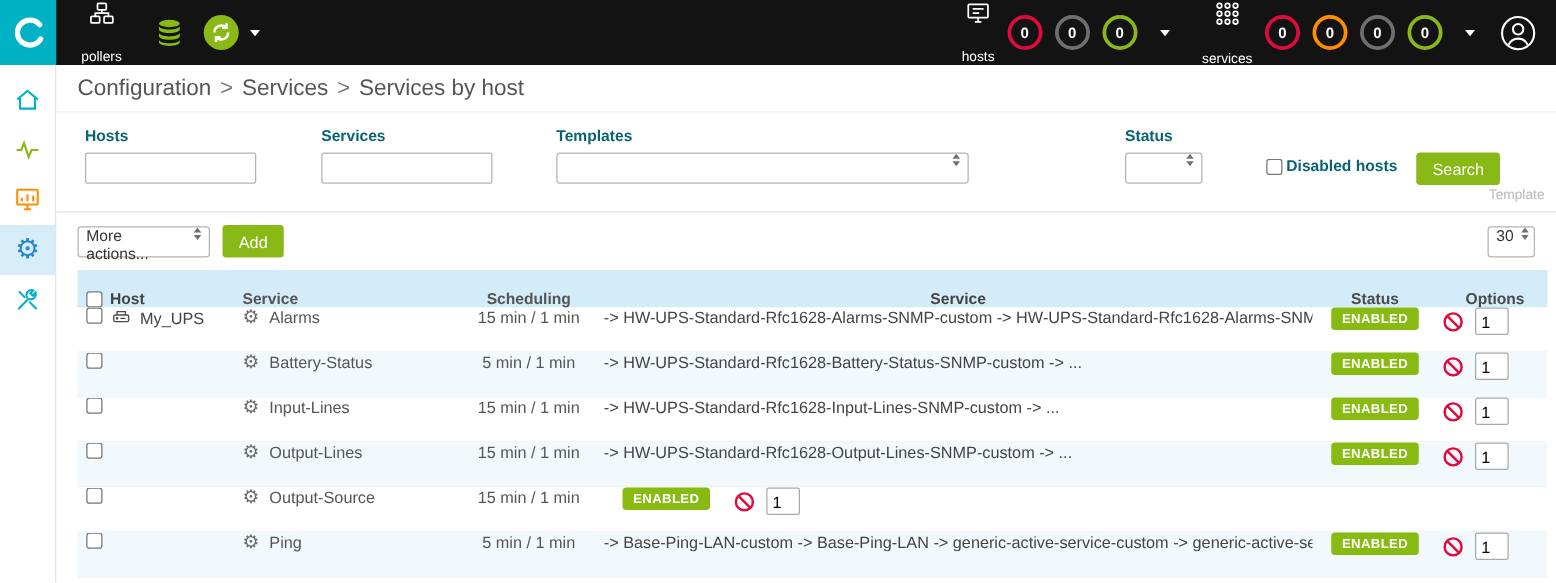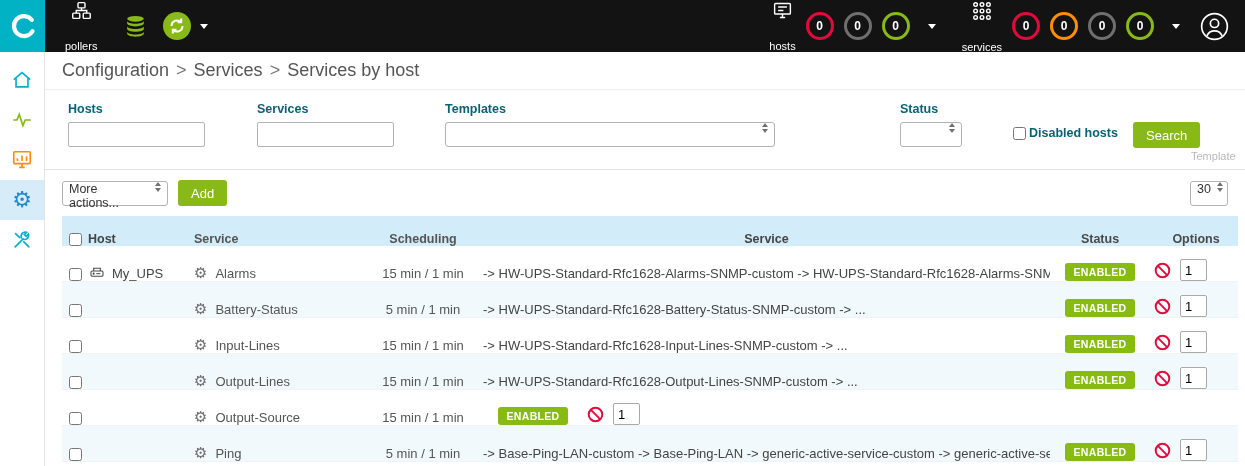--- a/index.html
+++ b/index.html
@@ -49,21 +49,21 @@
   .btn-green { background:#88b917; color:#fff; border:none; border-radius:3px; height:26px; padding:0 13px; font-size:13px; font-family:inherit; cursor:pointer; }
   .filters-caption { position:absolute; top:60px; left:1146px; font-size:11px; color:#b8b8b8; }
 
   
   .actions { display:flex; align-items:center; height:46px; padding:0 17px; gap:10px; background:#fff; }
   .pg-sel { margin-left:auto; }
 
   
   .tbl { margin:0 7px 0 17px; }
   .t-head { display:flex; align-items:flex-end; background:#d2ecf9; height:30px; font-weight:bold; color:#4a4a4a; font-size:12.5px; }
-  .t-row { display:flex; align-items:flex-end; height:36px; border-bottom:1px solid #eef3f6; background:#fff; }
+  .t-row { display:flex; align-items:flex-start; height:36px; border-bottom:1px solid #eef3f6; background:#fff; }
   .t-body .t-row:nth-child(even) { background:#f2f9fd; }
   .c-check { width:26px; padding-left:7px; display:flex; align-items:center; }
   .c-host { width:100px; display:flex; align-items:center; gap:6px; color:#444; }
   .c-service { width:175px; display:flex; align-items:center; gap:8px; padding-left:6px; color:#555; }
   .c-sched { width:120px; text-align:center; color:#555; }
   .c-template { flex:1; color:#444; white-space:nowrap; overflow:hidden; }
   .c-status { width:100px; text-align:center; }
   .c-options { width:88px; display:flex; align-items:center; gap:9px; padding-left:4px; }
   .t-head .c-sched, .t-head .c-template, .t-head .c-status, .t-head .c-options { text-align:center; display:block; }
   .svc-gear { font-size:15px; color:#6b6b6b; }

